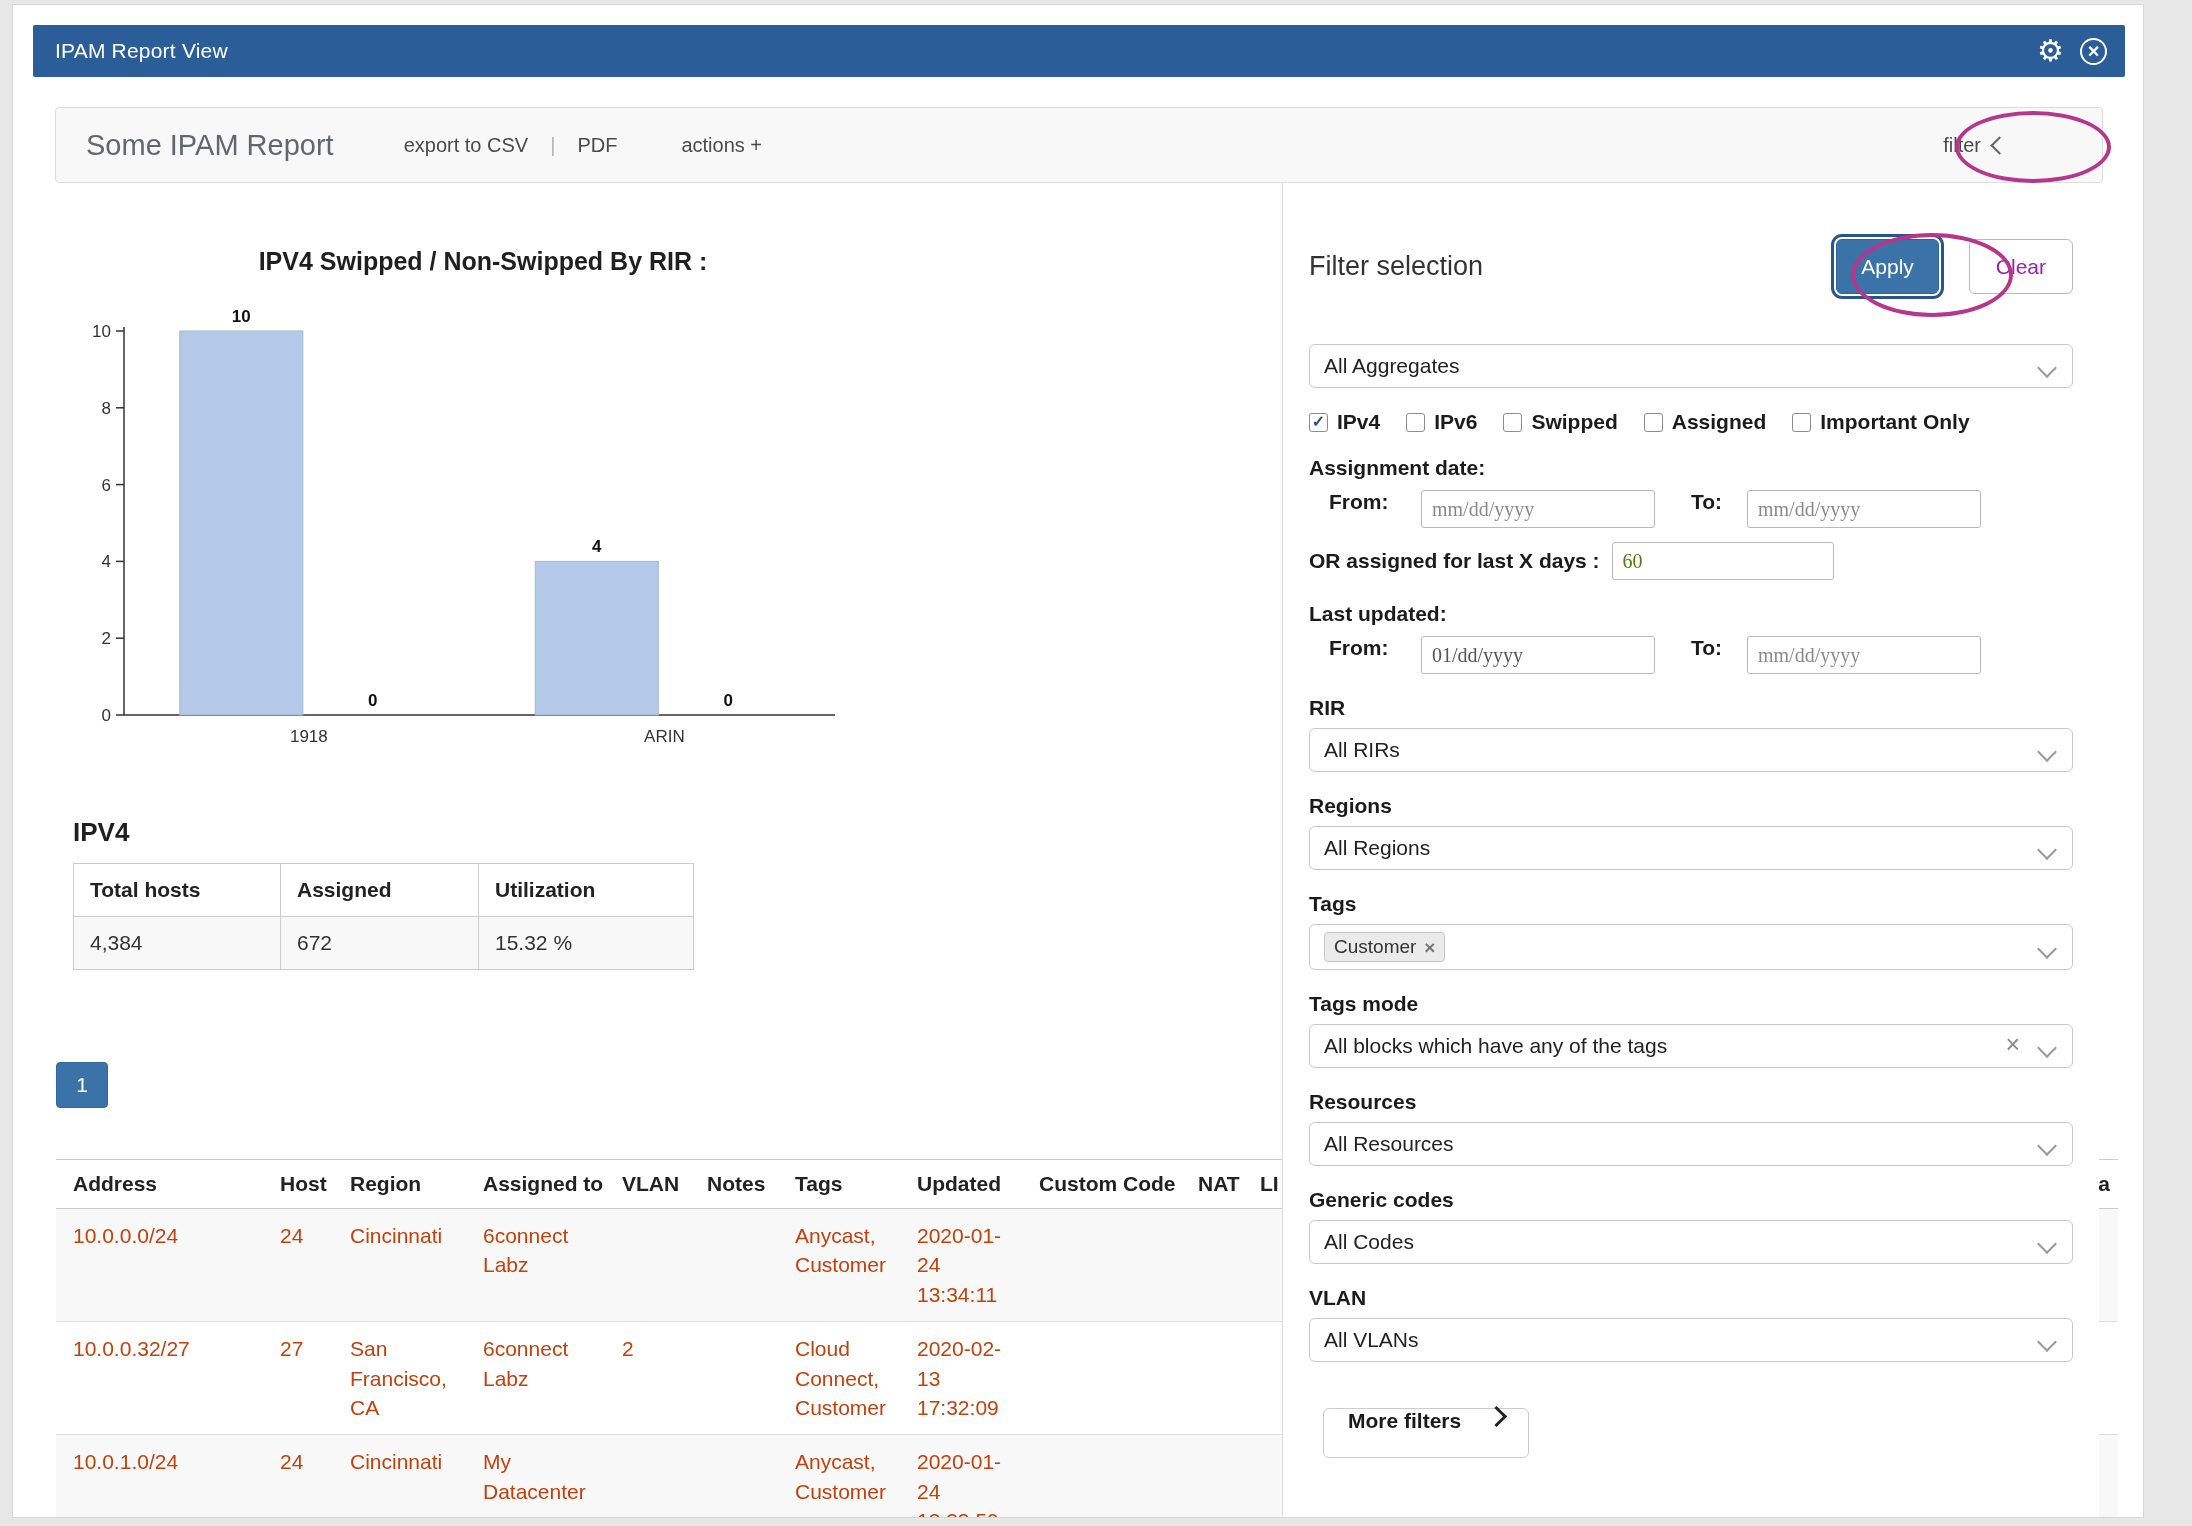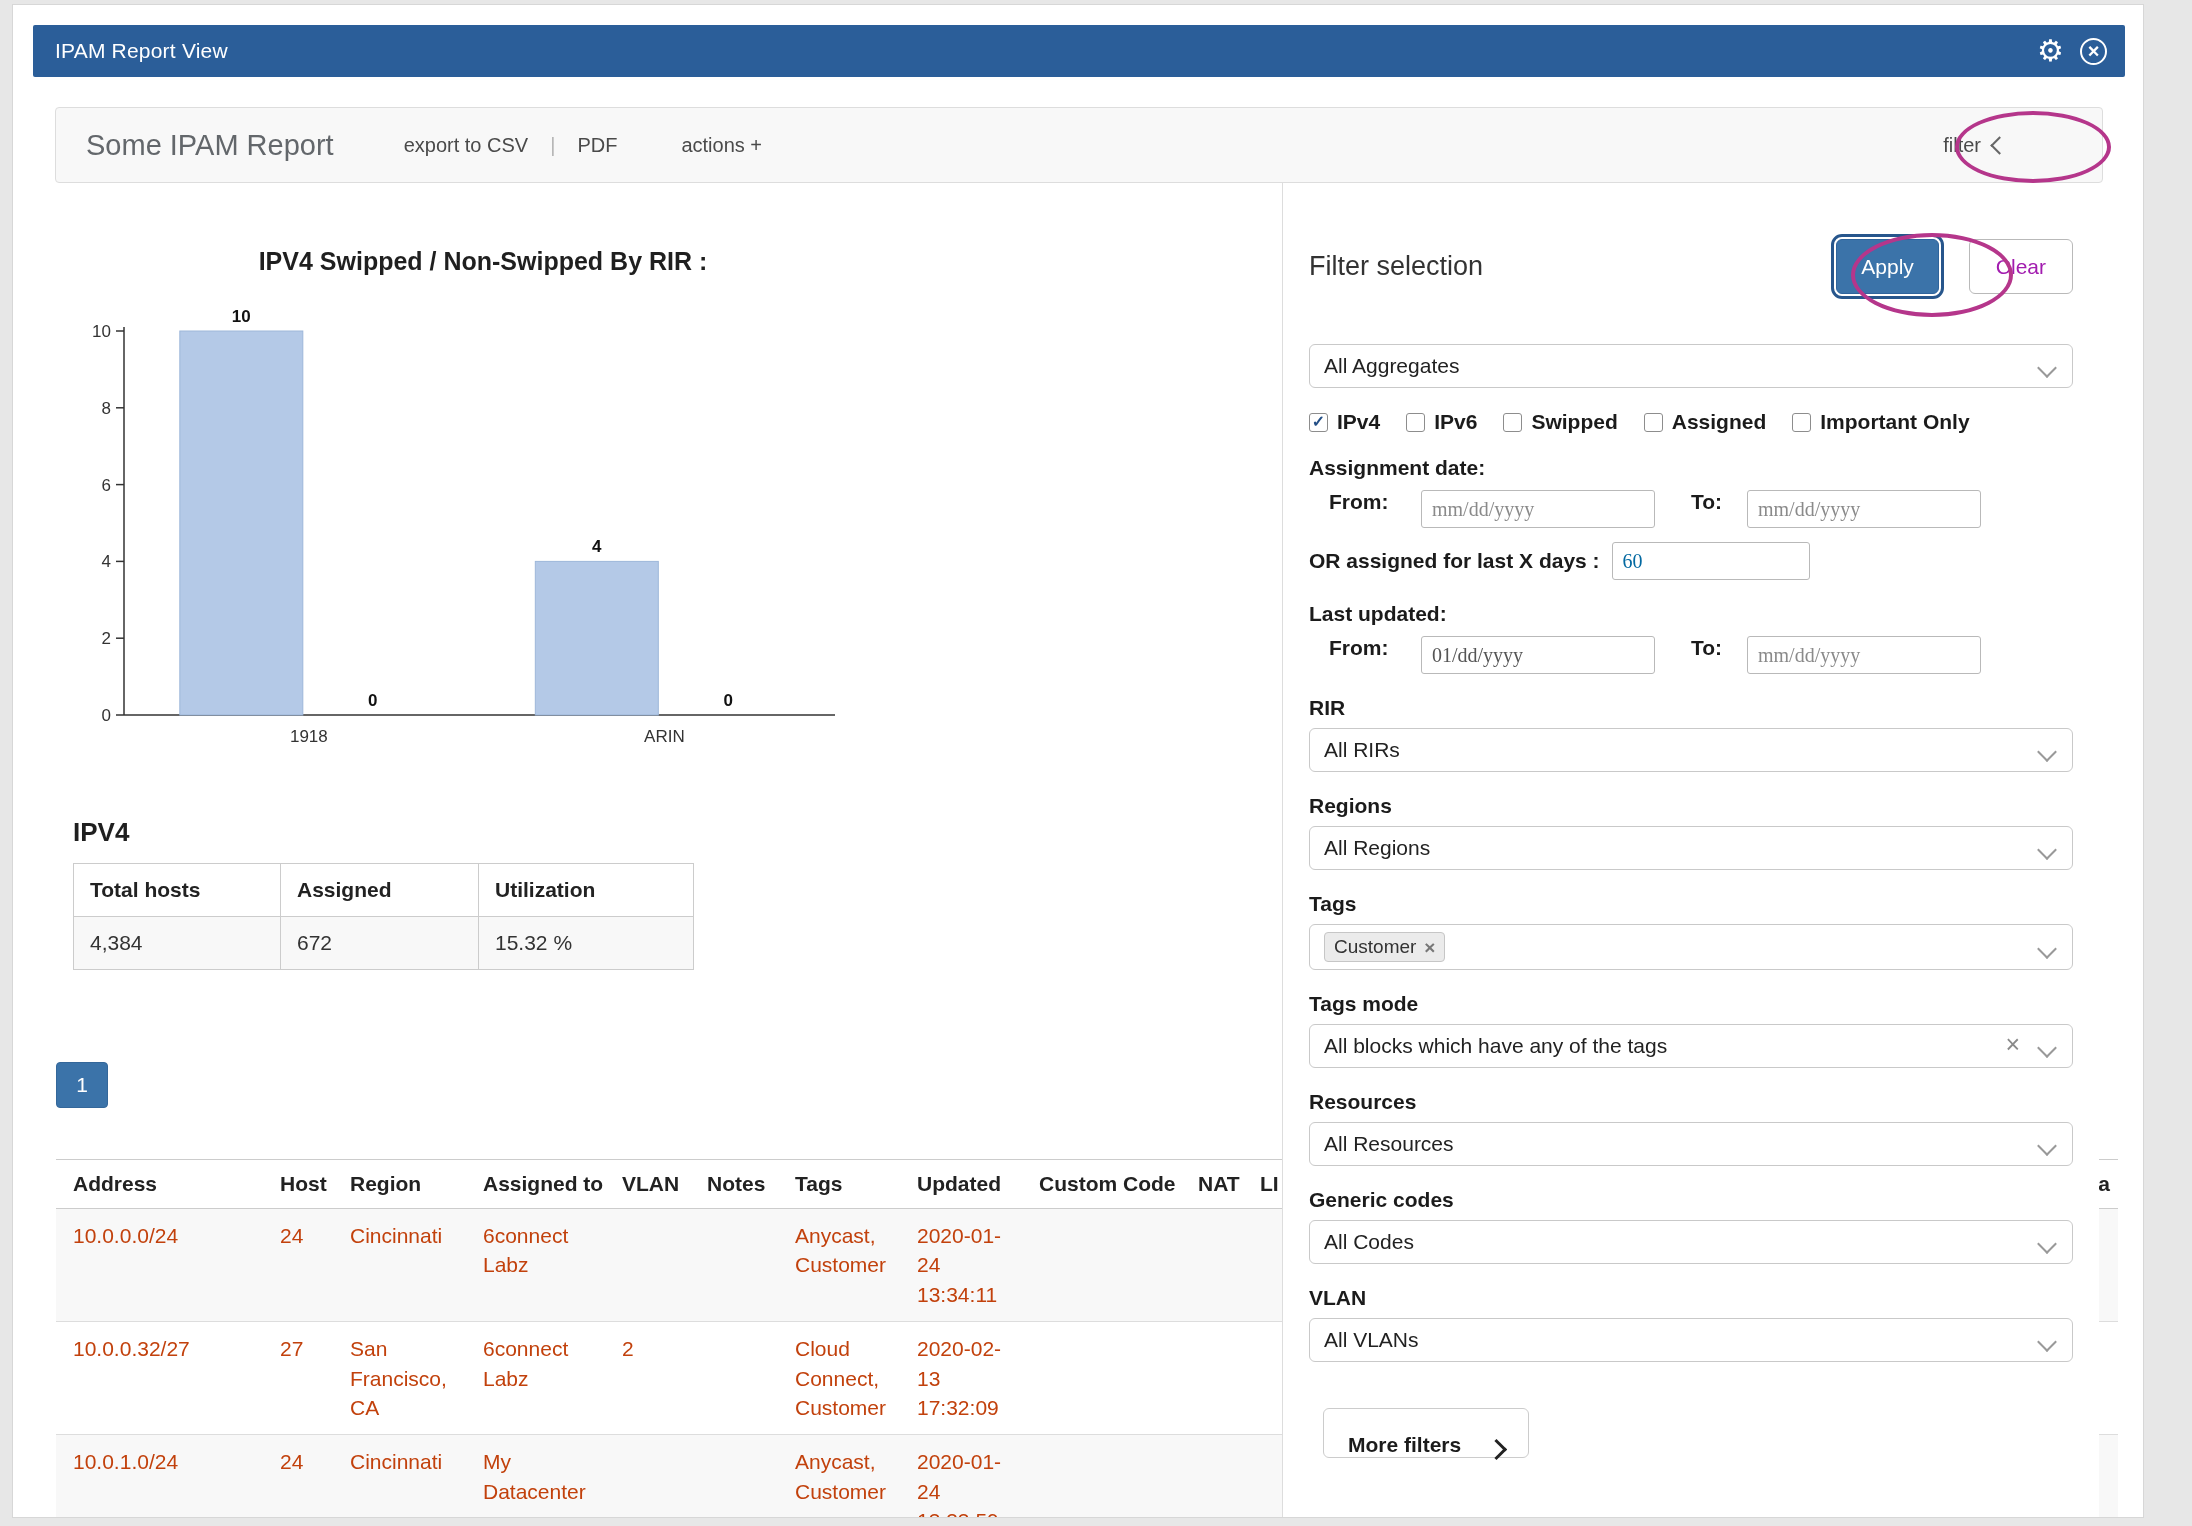--- a/index.html
+++ b/index.html
@@ -127,28 +127,28 @@
   .cb-label{font-weight:bold;font-size:21px;color:#1b1b1b;}
   .fp-daterow{display:flex;align-items:flex-start;margin:10px 0 0 20px;font-size:21px;font-weight:bold;color:#1b1b1b;}
   .fp-daterow .lab-from{width:92px;}
   .fp-daterow .lab-to{width:56px;margin-left:36px;}
   .fp-orrow{display:flex;align-items:center;margin-top:14px;font-weight:bold;font-size:21px;color:#1b1b1b;}
   .txtin{
     height:38px;width:234px;border:1px solid #b9b9b9;border-radius:3px;padding:0 10px;
     font-size:20px;color:#555;box-sizing:border-box;font-family:Liberation Serif, serif;background:#fff;
   }
   .txtin::placeholder{color:#8a8a8a;opacity:1;}
-  .txtin.days{width:198px;margin-left:12px;color:#0369a1;}
+  .txtin.days{width:222px;margin-left:12px;color:#4d7c0f;}
   .tagchip{
     display:inline-flex;align-items:center;gap:8px;background:#ebebeb;border:1px solid #c6c6c6;
     border-radius:4px;padding:3px 9px;font-size:19px;color:#333;
   }
   .tagchip .chipx{font-size:19px;color:#777;font-weight:bold;cursor:pointer;line-height:1;}
   .morefilters{
-    margin:46px 0 12px 14px;display:inline-flex;align-items:flex-end;gap:28px;
+    margin:46px 0 12px 14px;display:inline-flex;align-items:flex-start;gap:28px;
     padding:0 24px;height:50px;border:1px solid #ccc;border-radius:6px;background:#fff;
     font-weight:bold;font-size:21px;color:#1b1b1b;font-family:"Liberation Sans",sans-serif;cursor:pointer;
   }
 
   
   .ellipse{
     position:absolute;border:4px solid #b5368b;border-radius:50%;
     background:transparent;pointer-events:none;z-index:40;
   }
   .ellipse.efilter{left:1922px;top:86px;width:148px;height:64px;}

